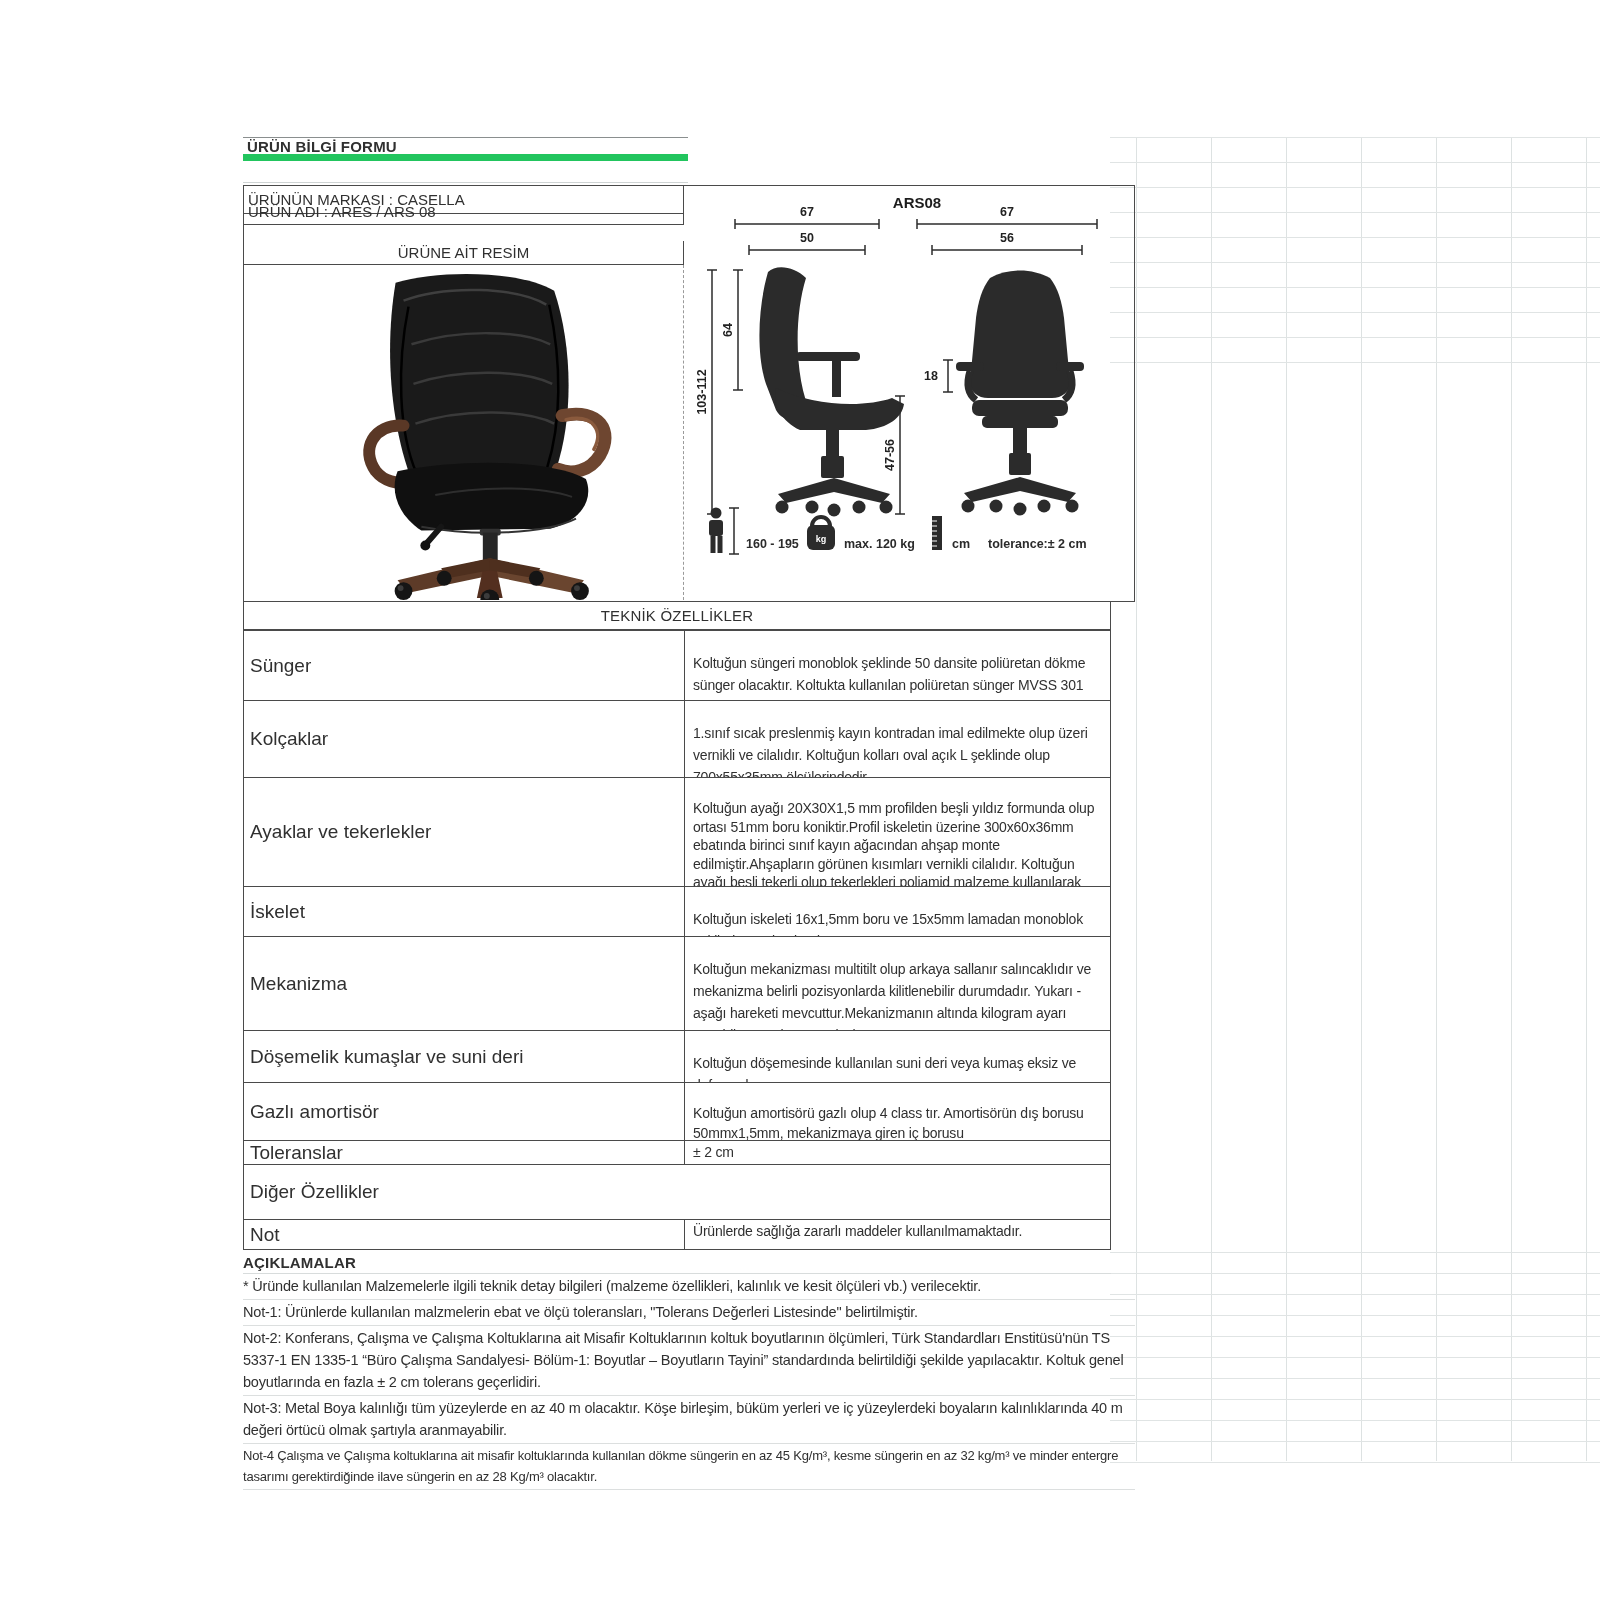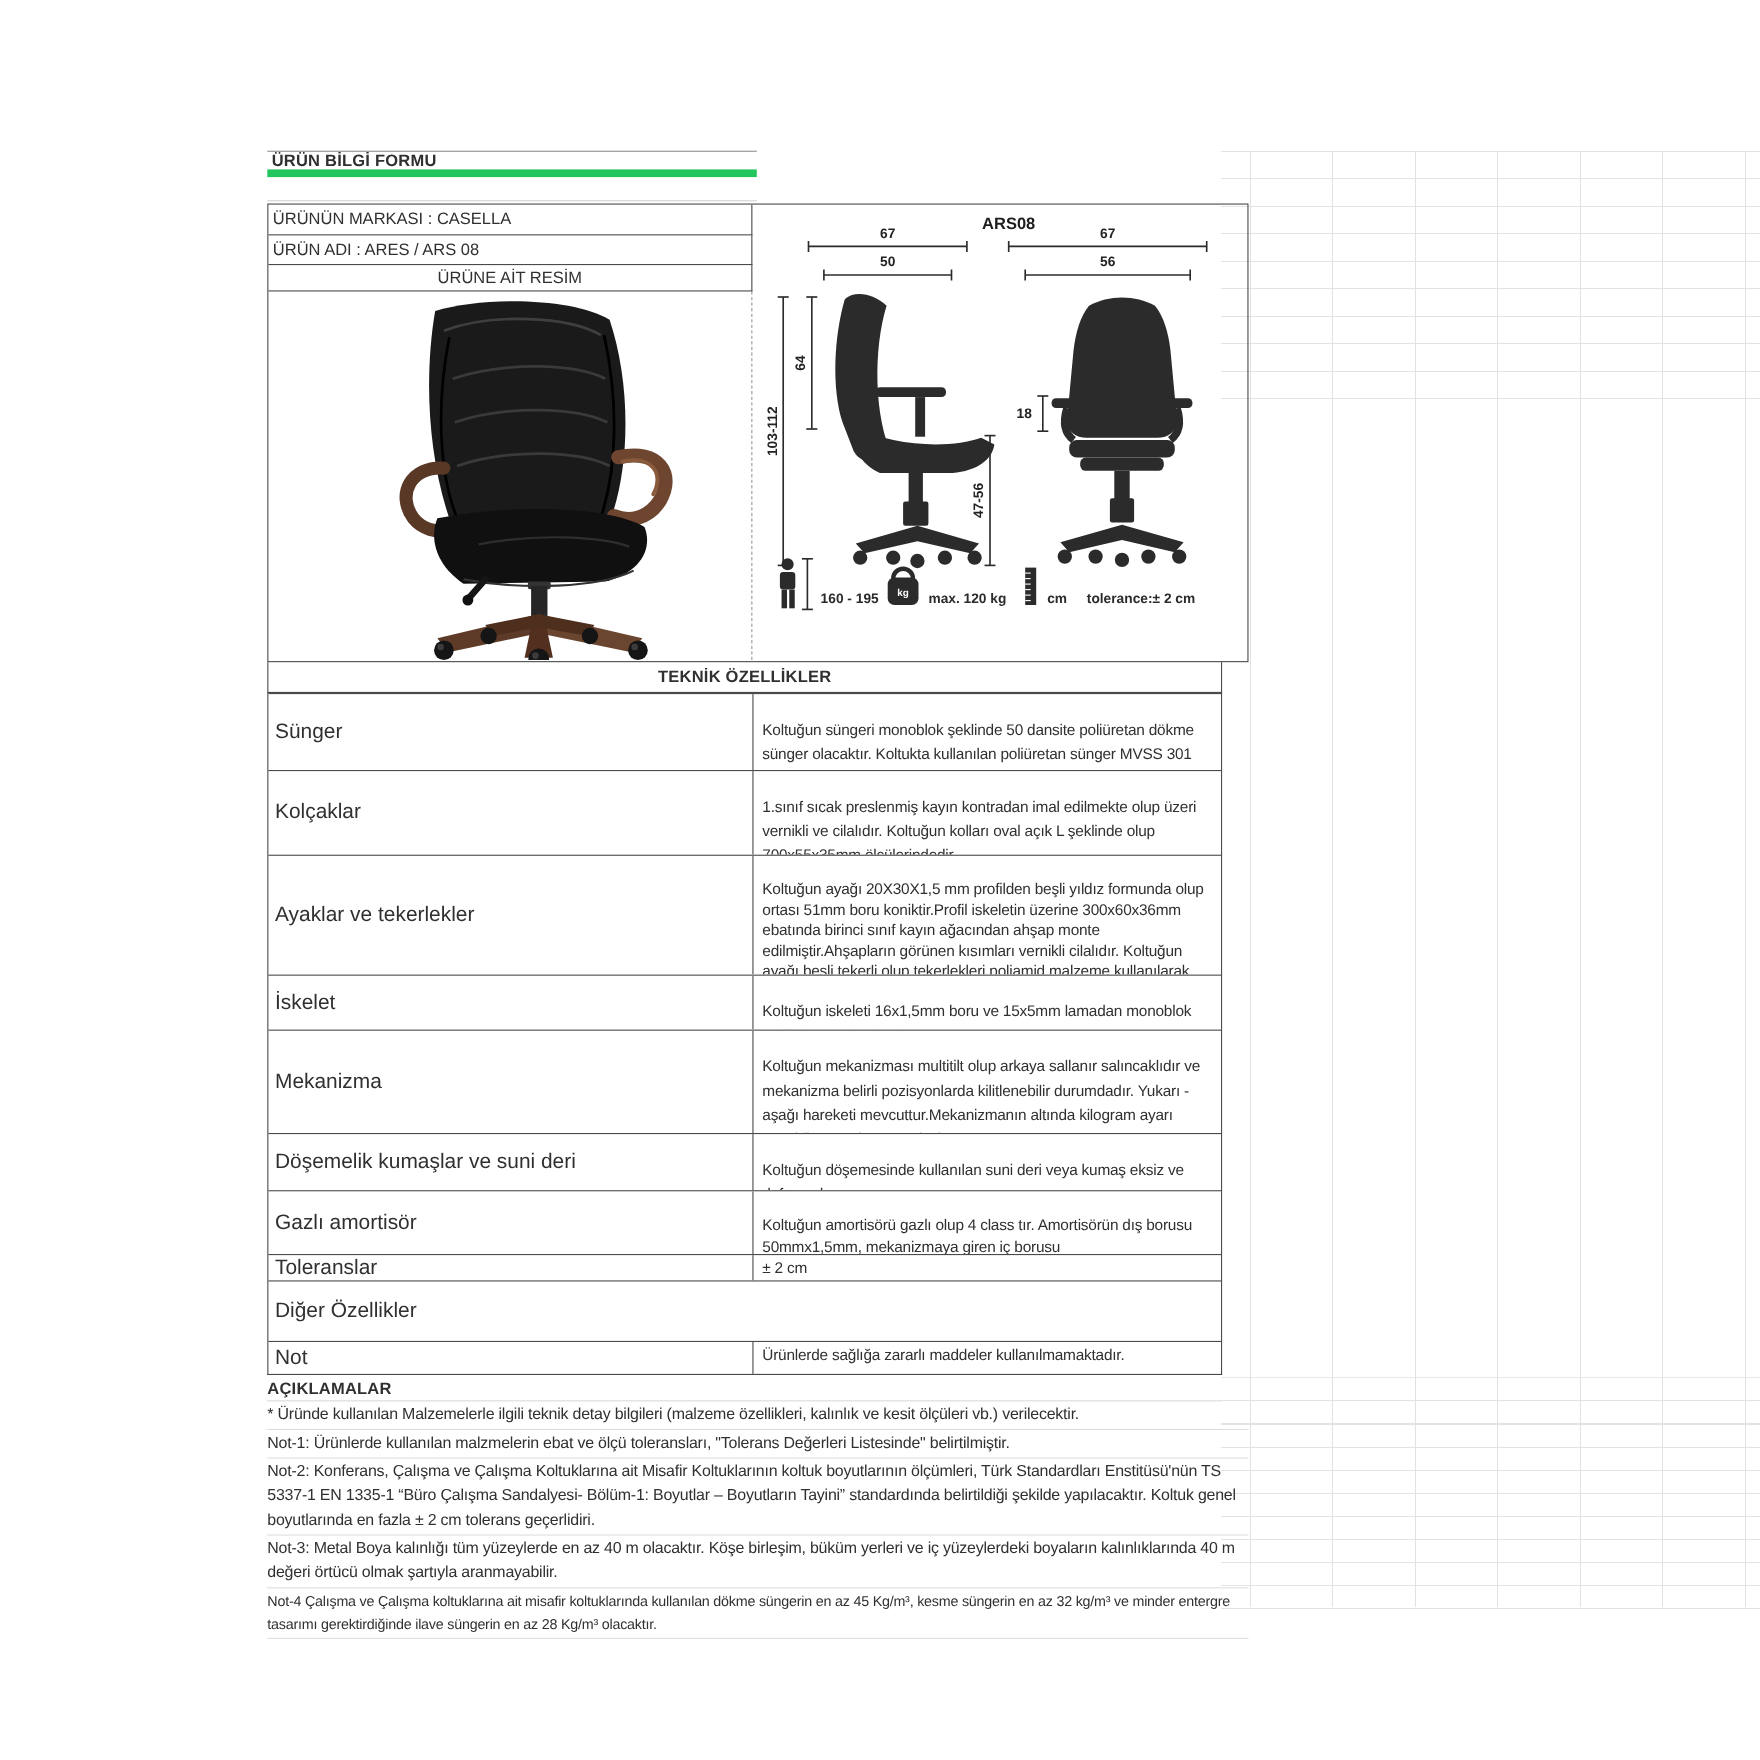--- a/index.html
+++ b/index.html
@@ -20,31 +20,31 @@
     border-top:1px solid #8a8f8f;border-bottom:7px solid #22c55e;
     font-size:15px;font-weight:bold;letter-spacing:.2px;
     display:flex;align-items:center;padding-left:4px;
   }
   .empty-row{left:243px;top:161px;width:445px;height:22px;border-bottom:1px solid #cfd4d4;}
   
   .top-box{left:243px;top:185px;width:892px;height:417px;border:1.5px solid #4a4a4a;}
   .tb-row{left:0;width:440px;border-right:1.5px solid #4a4a4a;border-bottom:1.5px solid #4a4a4a;
     font-size:15px;display:flex;align-items:center;padding-left:4px;}
   .tb-row1{top:0;height:28px;}
-  .tb-row2{top:28px;height:27px;}
+  .tb-row2{top:12px;height:27px;}
   .tb-row3{top:55px;height:24px;justify-content:center;padding-left:0;}
   .photo-cell{left:0;top:79px;width:440px;height:335px;border-right:1px dashed #9a9a9a;
     display:flex;align-items:flex-start;justify-content:center;}
   .diagram-cell{left:440px;top:0;width:426px;height:414px;}
   
   .section-head{
     left:243px;top:602px;width:868px;height:28px;
     border:1.5px solid #4a4a4a;border-top:none;
     display:flex;align-items:center;justify-content:center;
-    font-size:15px;font-weight:bold;letter-spacing:.2px;
+    font-size:15px;font-weight:normal;letter-spacing:.2px;
   }
   
   .spec-table{left:243px;top:630px;width:868px;
     border-left:1.5px solid #4a4a4a;border-right:1.5px solid #4a4a4a;border-bottom:1.5px solid #4a4a4a;}
   .spec-row{display:flex;border-top:1px solid #4a4a4a;overflow:hidden;box-sizing:border-box;}
   .spec-label{width:440px;flex:none;padding:2px 6px;display:flex;align-items:center;
     font-size:19px;box-sizing:border-box;}
   .spec-value{flex:1;border-left:1.5px solid #4a4a4a;padding:21px 8px 0 8px;
     font-size:14px;line-height:22px;letter-spacing:-0.2px;overflow:hidden;box-sizing:border-box;}
   .lh-tight .spec-value{line-height:18.5px;}

